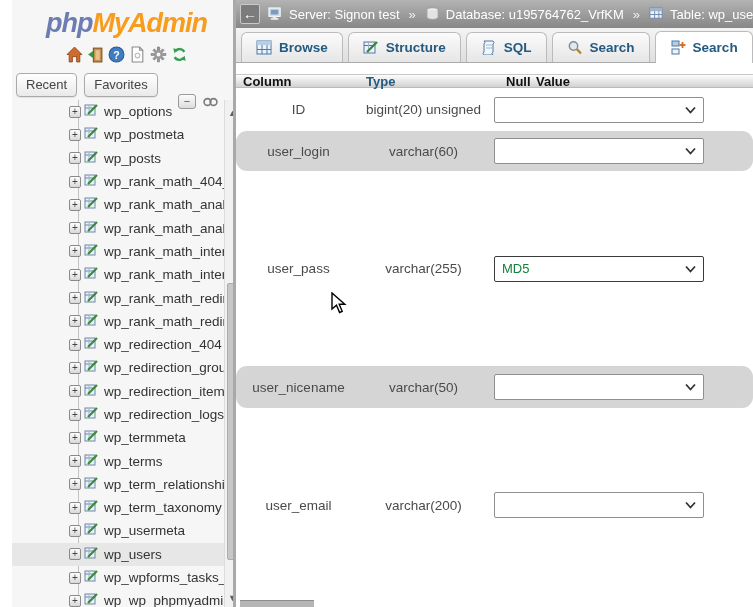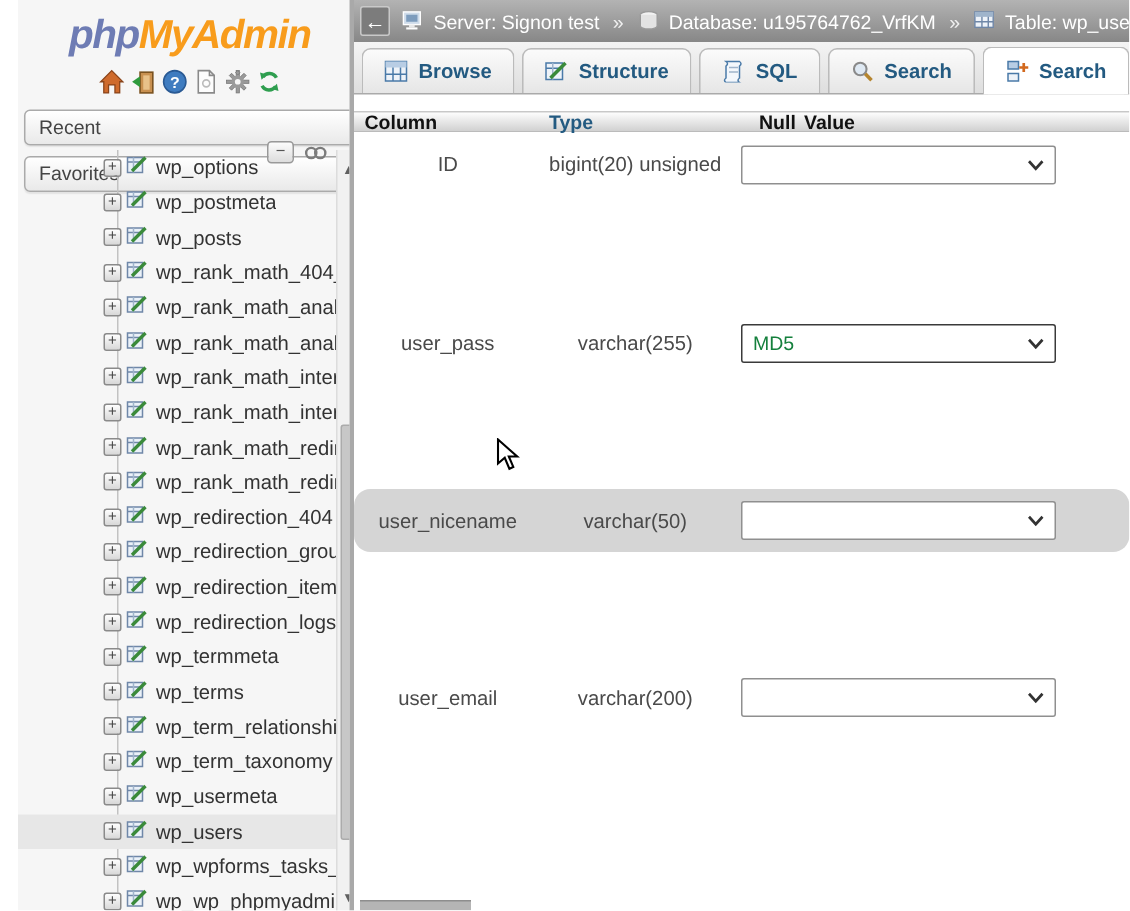--- a/index.html
+++ b/index.html
@@ -7,21 +7,21 @@
   body { font-family:"Liberation Sans", "DejaVu Sans", sans-serif; font-size:13px; background:#fff; }
   #app { position:relative; width:753px; height:607px; overflow:hidden; background:#fff; }
 
   
   #sidebar { position:absolute; left:12px; top:0; width:229px; height:607px; background:#f6f6f6; }
   .logo { text-align:center; padding-top:8px; font-size:27px; font-weight:bold; font-style:italic; letter-spacing:-1px; }
   .logo .php { color:#6e7cb4; }
   .logo .myadmin { color:#f89c1c; }
   .nav-iconbar { display:flex; justify-content:center; gap:4px; margin-top:6px; height:18px; align-items:center; }
   .nav-iconbar .nicon { width:17px; height:17px; display:inline-block; cursor:pointer; }
-  .side-tabs { display:flex; gap:7px; padding:10px 0 0 4px;flex-direction:column; }
+  .side-tabs { display:flex; gap:7px; padding:10px 0 0 4px; }
   .side-tab { border:1px solid #aaa; border-radius:4px; background:linear-gradient(#ffffff,#e9e9e9); padding:3px 9px 4px; font-size:13px; color:#444; cursor:pointer; box-shadow:0 1px 1px rgba(0,0,0,.08); }
   .tree-controls { position:absolute; right:22px; top:94px; display:flex; align-items:center; gap:6px; z-index:5; }
   .btn-minus { width:18px; height:15px; border:1px solid #999; border-radius:3px; background:linear-gradient(#fcfcfc,#ddd); color:#555; font-size:11px; line-height:12px; text-align:center; cursor:pointer; }
 
   .tree { position:absolute; left:0; top:100px; bottom:0; width:212px; overflow:hidden; }
   .tree-line { position:absolute; left:66px; top:-6px; bottom:12px; width:1px; background:#c2c2c2; }
   .tree-item { position:relative; display:flex; align-items:center; height:23.3px; padding-left:57px; white-space:nowrap; cursor:pointer; }
   .tree-item:first-child { margin-top:-7px; }
   .tree-item.selected { background:#e7e7e7; }
   .plusbox { width:12px; height:12px; border:1px solid #8a8a8a; border-radius:2px; background:linear-gradient(#fefefe,#d8d8d8); color:#444; font-size:10px; line-height:10px; text-align:center; flex:0 0 12px; z-index:1; }
@@ -479,20 +479,34 @@
               <span></span>
               <svg class="chev" width="11" height="8">
                 <polyline points="1,1.5 5.5,6.5 10,1.5" fill="none" stroke="#333" stroke-width="1.8"></polyline>
               </svg>
             </span>
           </span>
         <span class="c4"></span>
           <span class="c5"></span>
       </div>
 
+      <div class="frow gray" style="height:40px;">
+        <span class="c1">user_login</span>
+        <span class="c2">varchar(60)</span>
+        <span class="c3">
+            <span class="fn-select">
+              <span></span>
+              <svg class="chev" width="11" height="8">
+                <polyline points="1,1.5 5.5,6.5 10,1.5" fill="none" stroke="#333" stroke-width="1.8"></polyline>
+              </svg>
+            </span>
+          </span>
+        <span class="c4"></span>
+          <span class="c5"></span>
+      </div>
 
       <div class="frow" style="height:195px;">
         <span class="c1">user_pass</span>
         <span class="c2">varchar(255)</span>
         <span class="c3">
             <span class="fn-select focused">
               <span>MD5</span>
               <svg class="chev" width="11" height="8">
                 <polyline points="1,1.5 5.5,6.5 10,1.5" fill="none" stroke="#333" stroke-width="1.8"></polyline>
               </svg>

